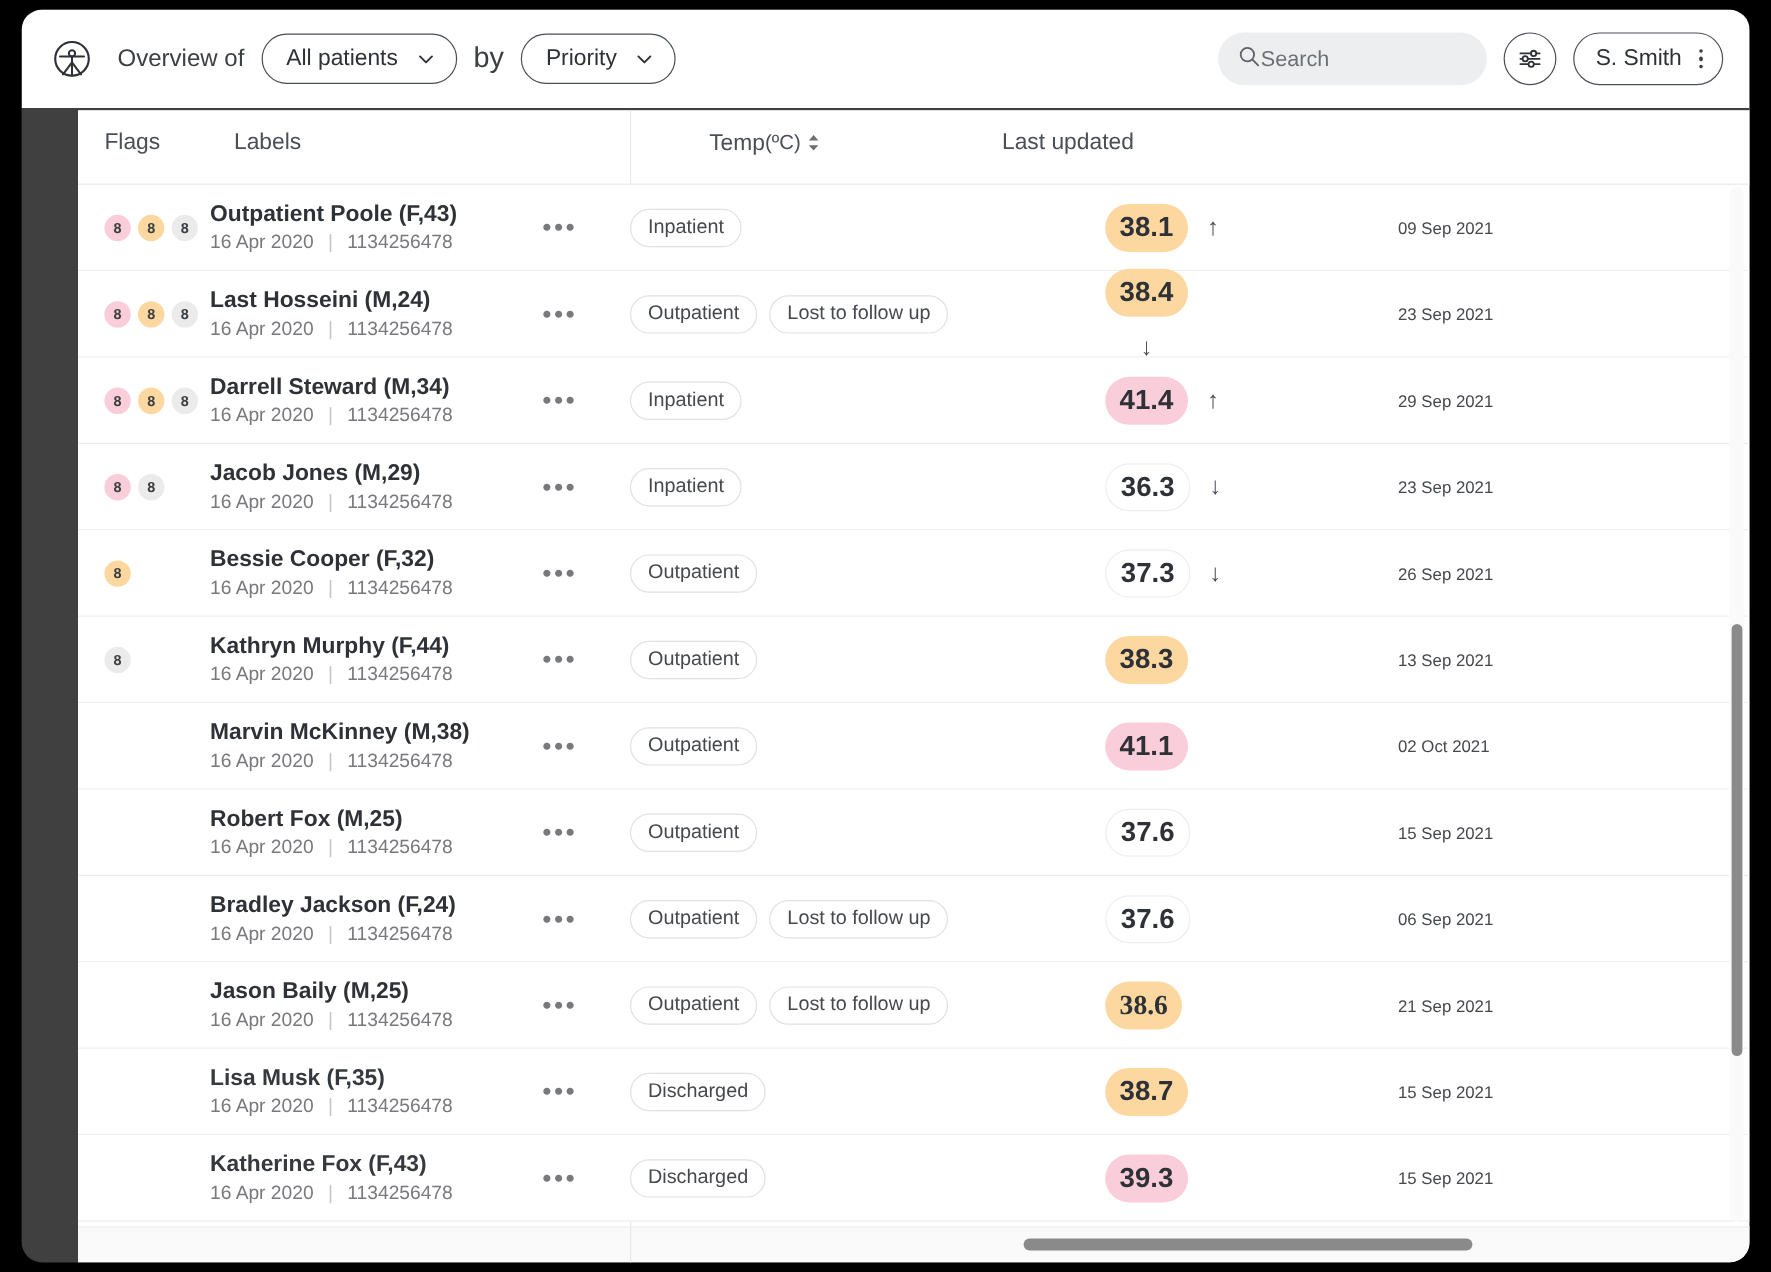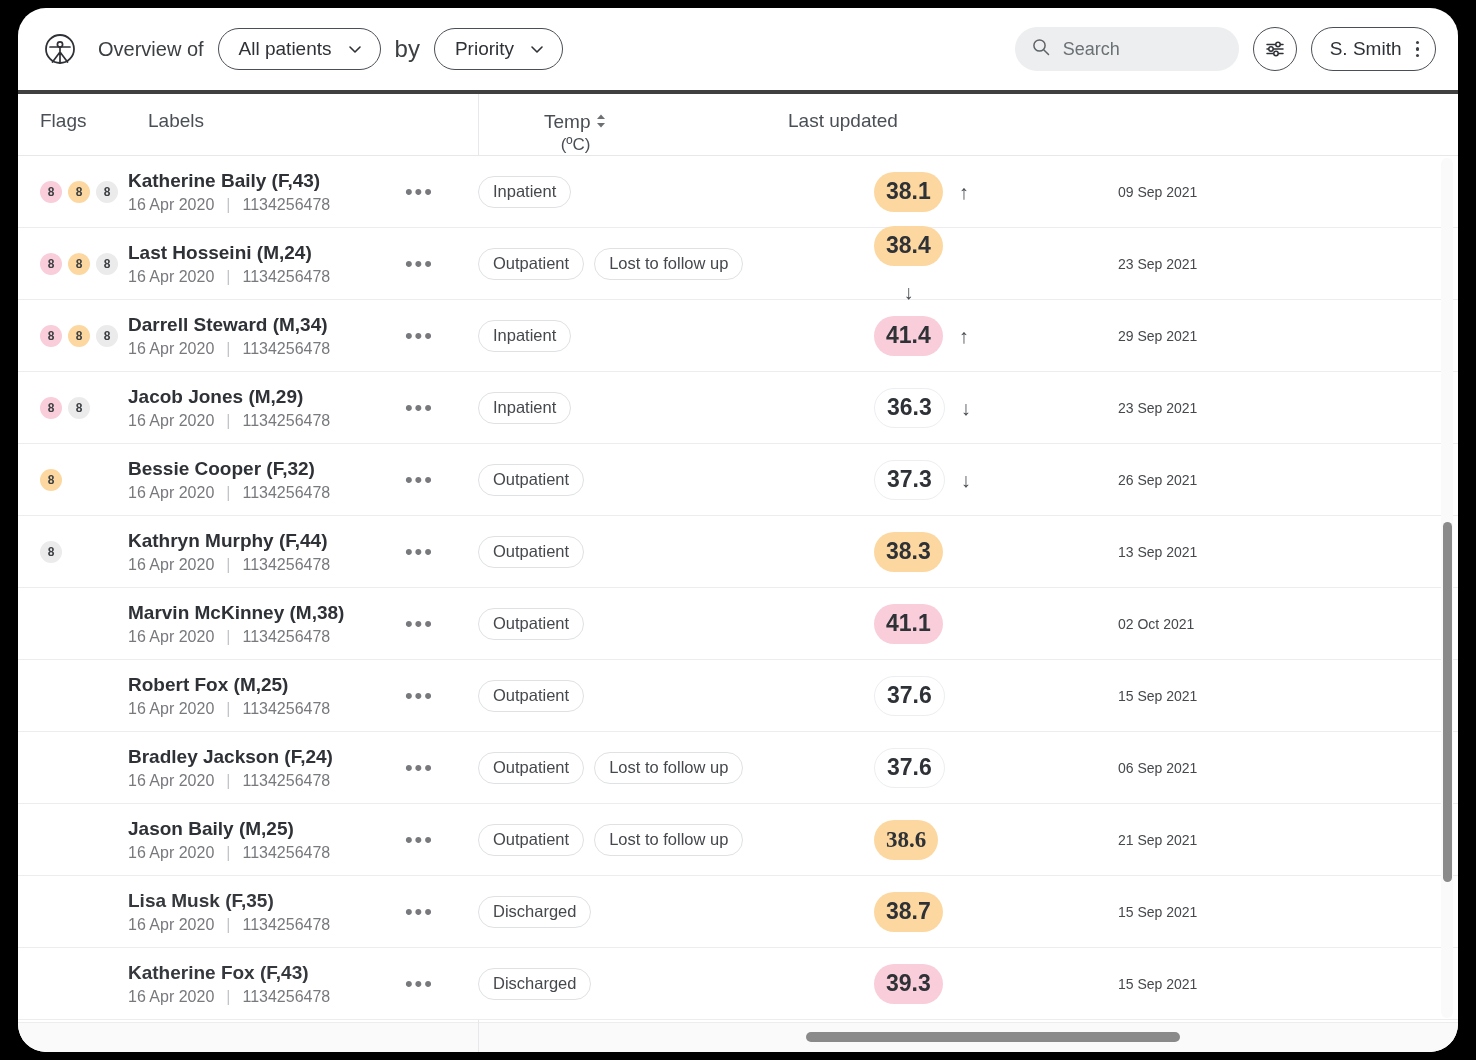--- a/index.html
+++ b/index.html
@@ -7,21 +7,21 @@
     width: 1476px; height: 1060px;
     background: #000;
     font-family: "Liberation Sans", sans-serif;
     overflow: hidden;
   }
   #app {
     position: absolute;
     left: 18px; top: 8px;
     width: 1440px; height: 1044px;
     background: #404040;
-    border-radius: 28px;
+    border-radius: 17px;
     overflow: hidden;
   }
 
   
   .header {
     height: 82px;
     display: flex;
     align-items: center;
     padding: 0 22px 0 24px;
     background: #fff;
@@ -62,21 +62,20 @@
     display: flex;
     align-items: center;
     gap: 14px;
   }
   .search-box {
     width: 224px; height: 44px;
     background: #eceeef;
     border-radius: 22px;
     display: flex; align-items: center;
     padding: 0 16px;
-    gap: 12px;
     justify-content: flex-end;
   }
   .search-input {
     border: none; background: transparent; outline: none;
     font-size: 18px; color: #5f6368;
     font-family: "Liberation Sans", sans-serif;
     width: 100%;
   }
   .search-input::placeholder { color: #6b7075; }
   .icon-btn-round {
@@ -102,21 +101,22 @@
     display: flex; flex-direction: column; gap: 3px; align-items: center;
     padding: 2px 4px;
   }
   .kebab i { width: 3.5px; height: 3.5px; background: #3c4043; border-radius: 50%; display:block; }
 
   
   .table-wrap {
     position: relative;
     height: calc(100% - 82px);
     background: #fff;
-    border-top: 4px solid #404040;
+    border-top: 2px solid #404040;
+    margin-left: 47px;
   }
   .thead {
     display: flex;
     height: 62px;
     align-items: flex-start;
     padding-top: 16px;
     border-bottom: 1px solid #e6e8ea;
     background: #fff;
     position: relative;
   }
@@ -127,21 +127,21 @@
   .col-updated{ flex: 1; padding-left: 20px; }
 
   .th {
     font-size: 19px;
     color: #4a4f55;
     display: flex;
     align-items: flex-start;
     gap: 8px;
   }
   .th-temp-inner { display:flex; align-items:flex-start; gap:6px; margin-left:86px;}
-  .temp-lines { display:flex; flex-direction:column; line-height: 1.25; align-items: flex-end; }
+  .temp-lines { display:flex; flex-direction:row; line-height: 1.25; }
   .temp-unit { font-size: 17px; color:#4a4f55; }
   .sort-icon { display: flex; flex-direction: column; gap: 2px; padding-top: 4px; }
   .hamburger {
     position: absolute; right: 18px; top: 2px;
     display: flex; flex-direction: column; gap: 4px; cursor: pointer;
   }
   .hamburger i { width: 20px; height: 2px; background: #8b9096; display: block; border-radius: 1px; }
 
   .vdivider {
     position: absolute;
@@ -354,21 +354,21 @@
         <div class="row">
           <div class="cell col-flags">
             <div class="flags">
               <span class="flag-badge flag-pink">8</span>
               <span class="flag-badge flag-orange">8</span>
               <span class="flag-badge flag-grey">8</span>
             </div>
           </div>
           <div class="cell col-name">
             <div class="name-block">
-              <div class="pname">Katherine Baily (F,43)</div>
+              <div class="pname">Outpatient Poole (F,43)</div>
               <div class="pmeta">
                 <span>16 Apr 2020</span>
                 <span class="bar">|</span>
                 <span>1134256478</span>
               </div>
             </div>
             <span class="dots">•••</span>
           </div>
           <div class="cell col-labels" style="padding-left: 0px;">
             <div class="label-chips">

